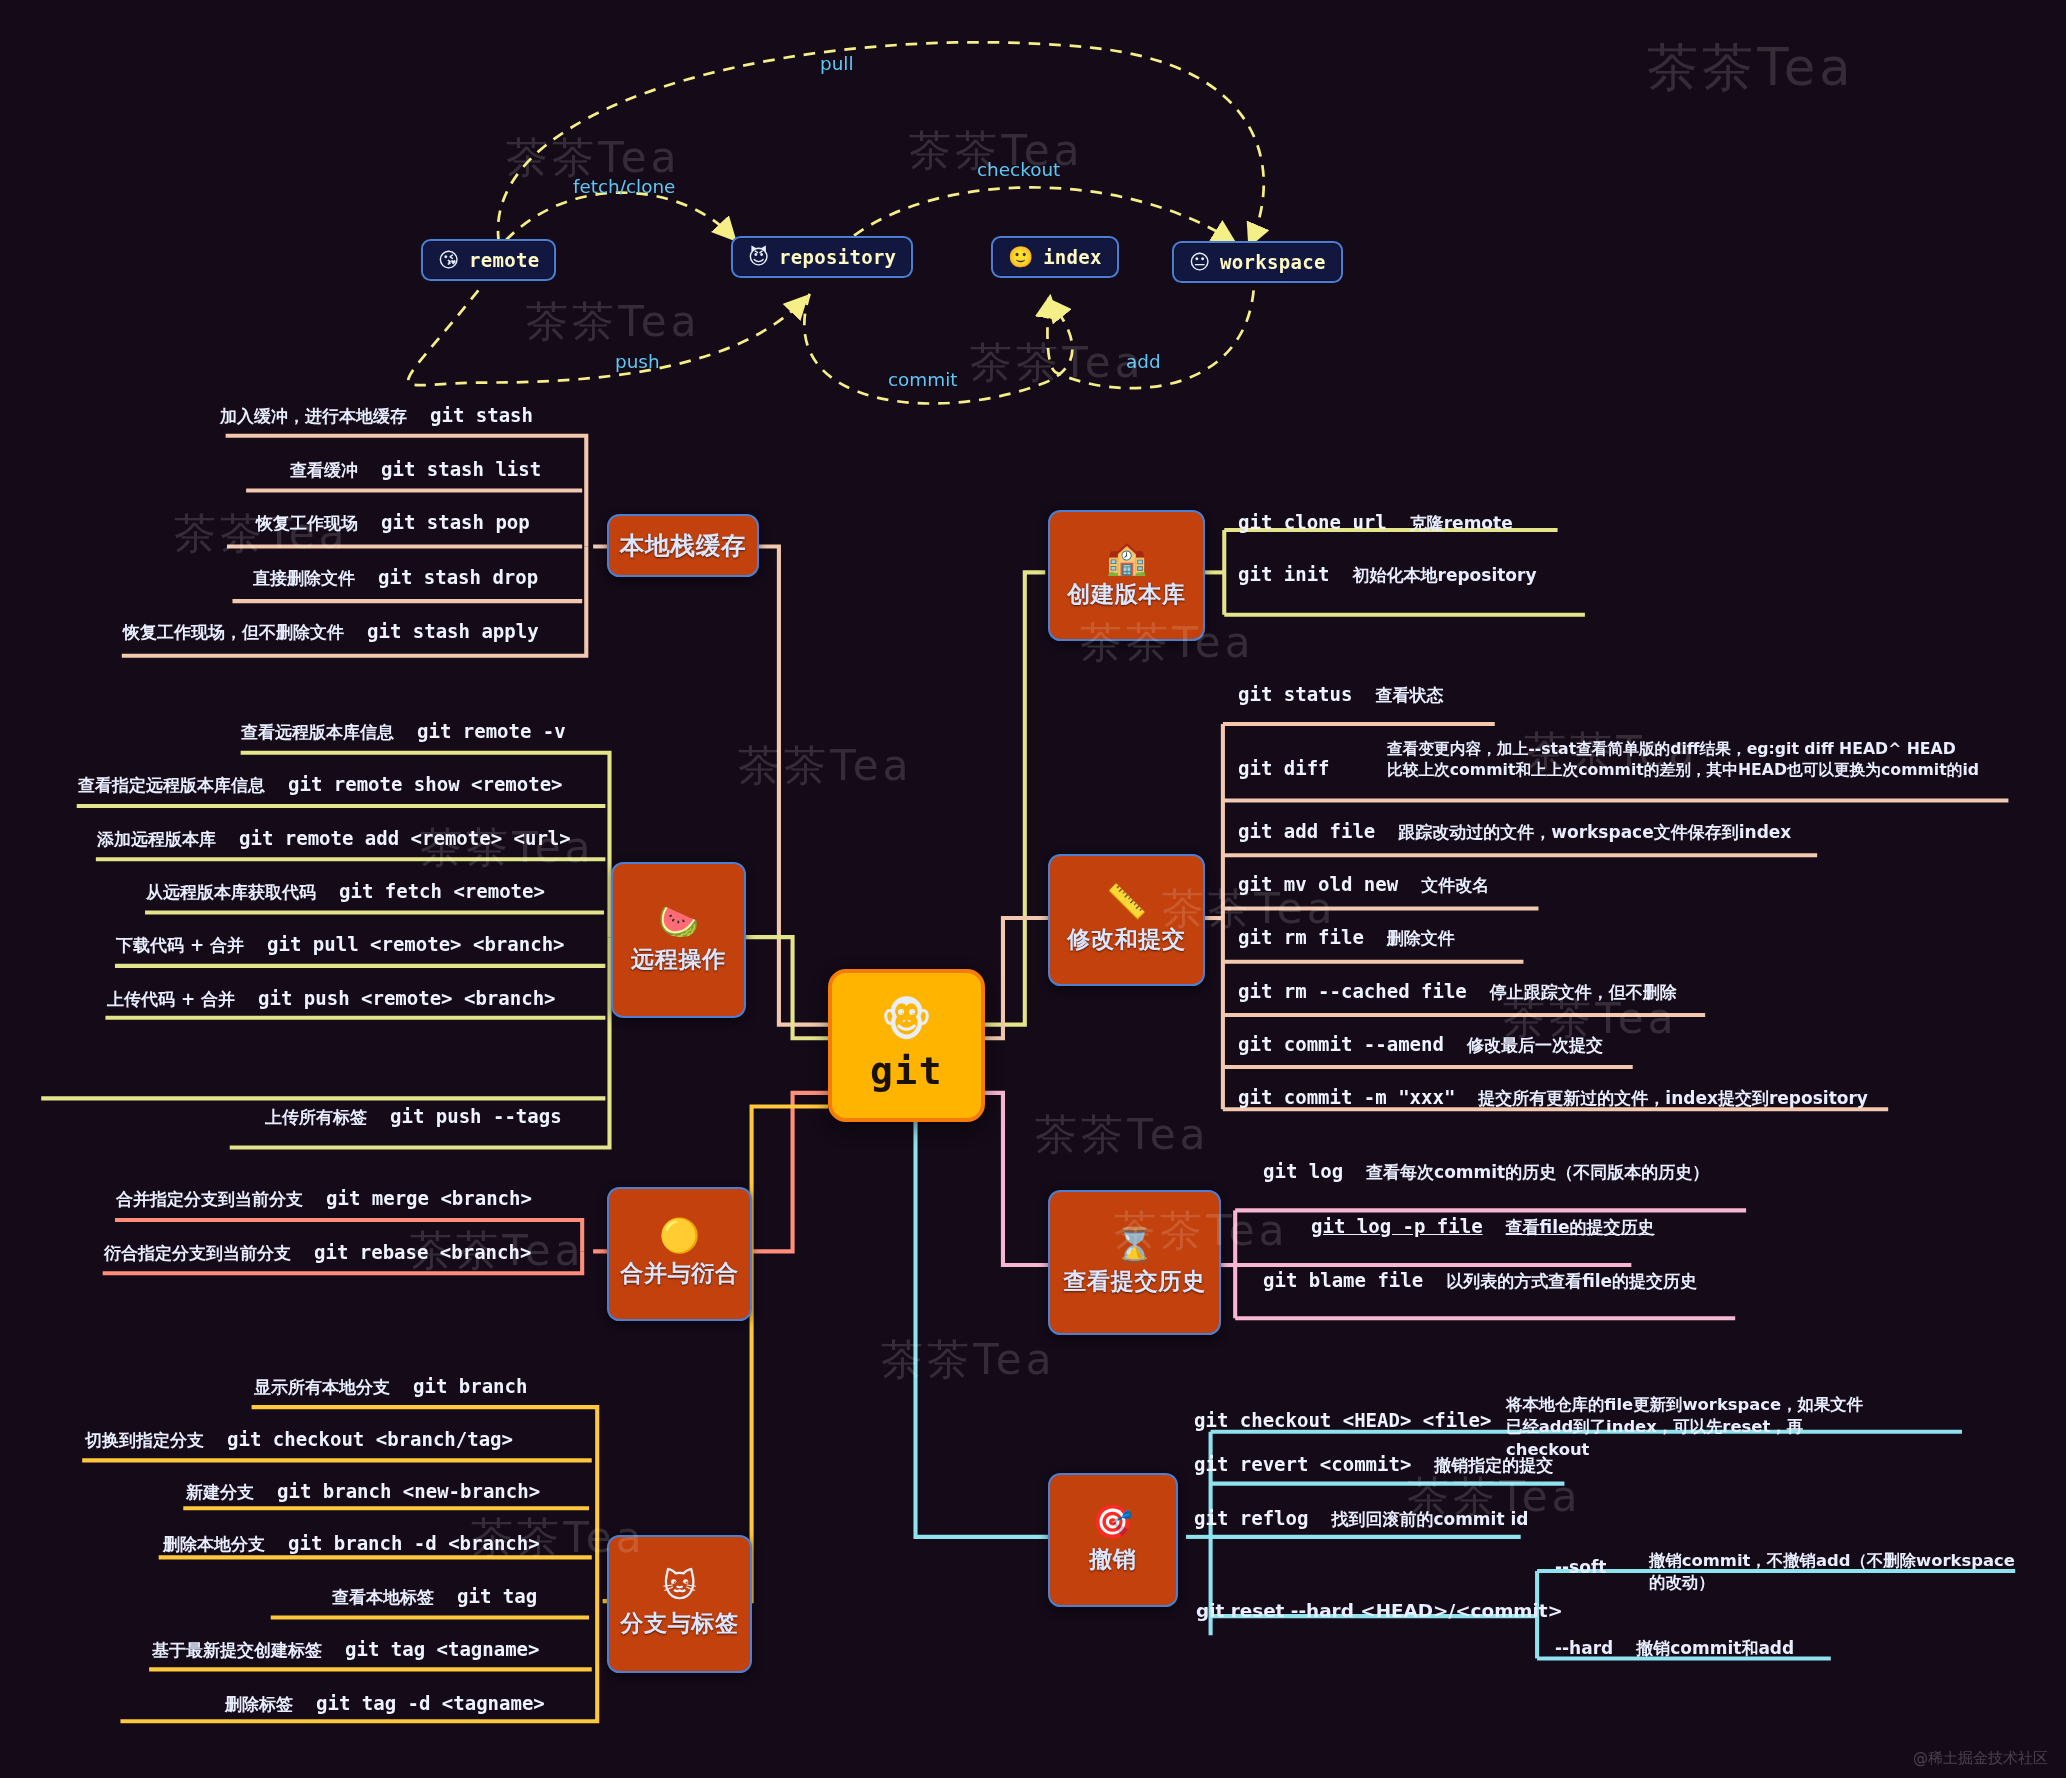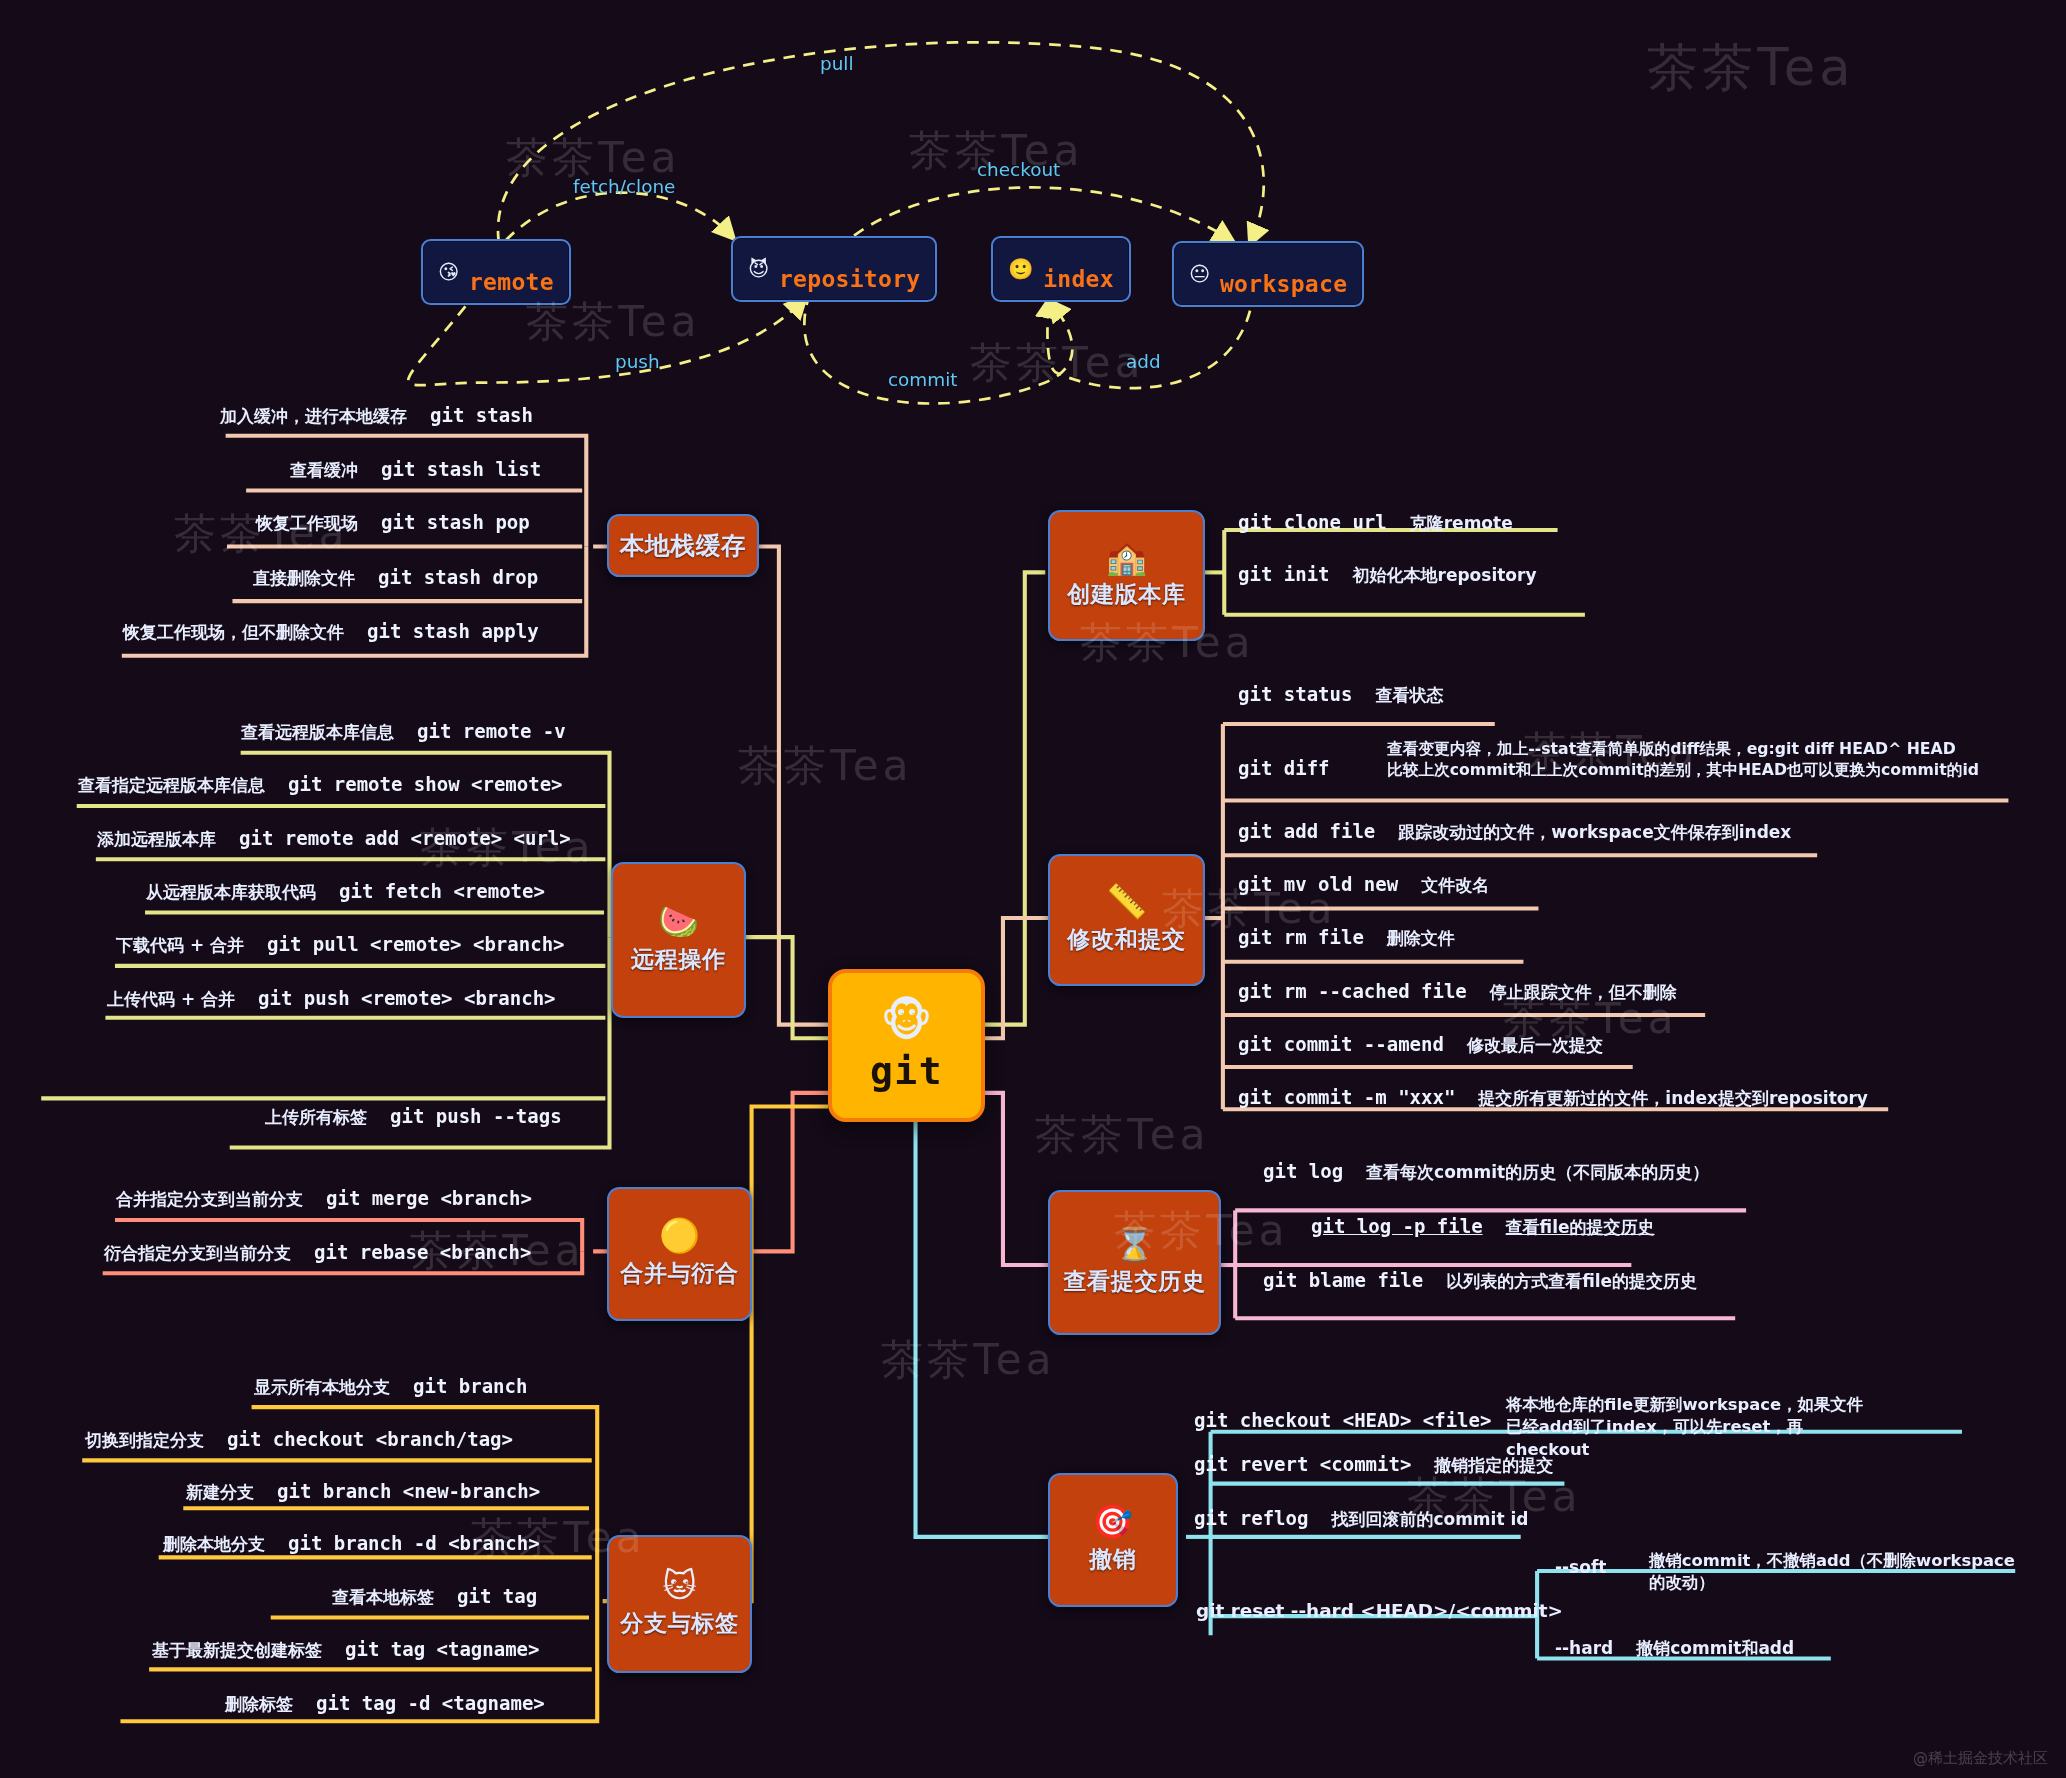--- a/index.html
+++ b/index.html
@@ -19,21 +19,21 @@
   .wm.big{font-size:51px;}
   .credit{position:absolute;right:18px;bottom:9.6px;color:rgba(255,255,255,.22);
           font-size:15px;white-space:nowrap;}
 
   
   .flowbox{position:absolute;display:flex;align-items:center;gap:9.6px;
     background:#11173f;border:2.7px solid #4a7fd4;border-radius:9.6px;
     padding:8.2px 15px;box-shadow:0 0 0 0.7px #0a0f2b inset;}
   .flowbox .emo{font-size:20.5px;line-height:1;}
   .flowbox .lbl{font-family:"DejaVu Sans Mono","Liberation Mono",monospace;
-    font-size:23px;font-weight:700;color:#f97316;letter-spacing:0.3px;margin-top:20px;}
+    font-size:19px;font-weight:700;color:#fef9c3;letter-spacing:0.3px;}
   .flowlabel{position:absolute;color:#5ec8f5;font-size:18.4px;white-space:nowrap;
     font-family:"DejaVu Sans","Liberation Sans",sans-serif;}
 
   
   .central{position:absolute;background:#ffb400;border:4.8px solid #f57c0a;
     border-radius:18px;display:flex;flex-direction:column;align-items:center;
     justify-content:center;gap:6.8px;box-shadow:0 6.8px 18px rgba(0,0,0,.45);}
   .central .emo{font-size:45px;line-height:1;}
   .central .lbl{font-family:"DejaVu Sans Mono","Liberation Mono",monospace;
     font-size:38px;font-weight:700;color:#1a1208;letter-spacing:1.4px;}

